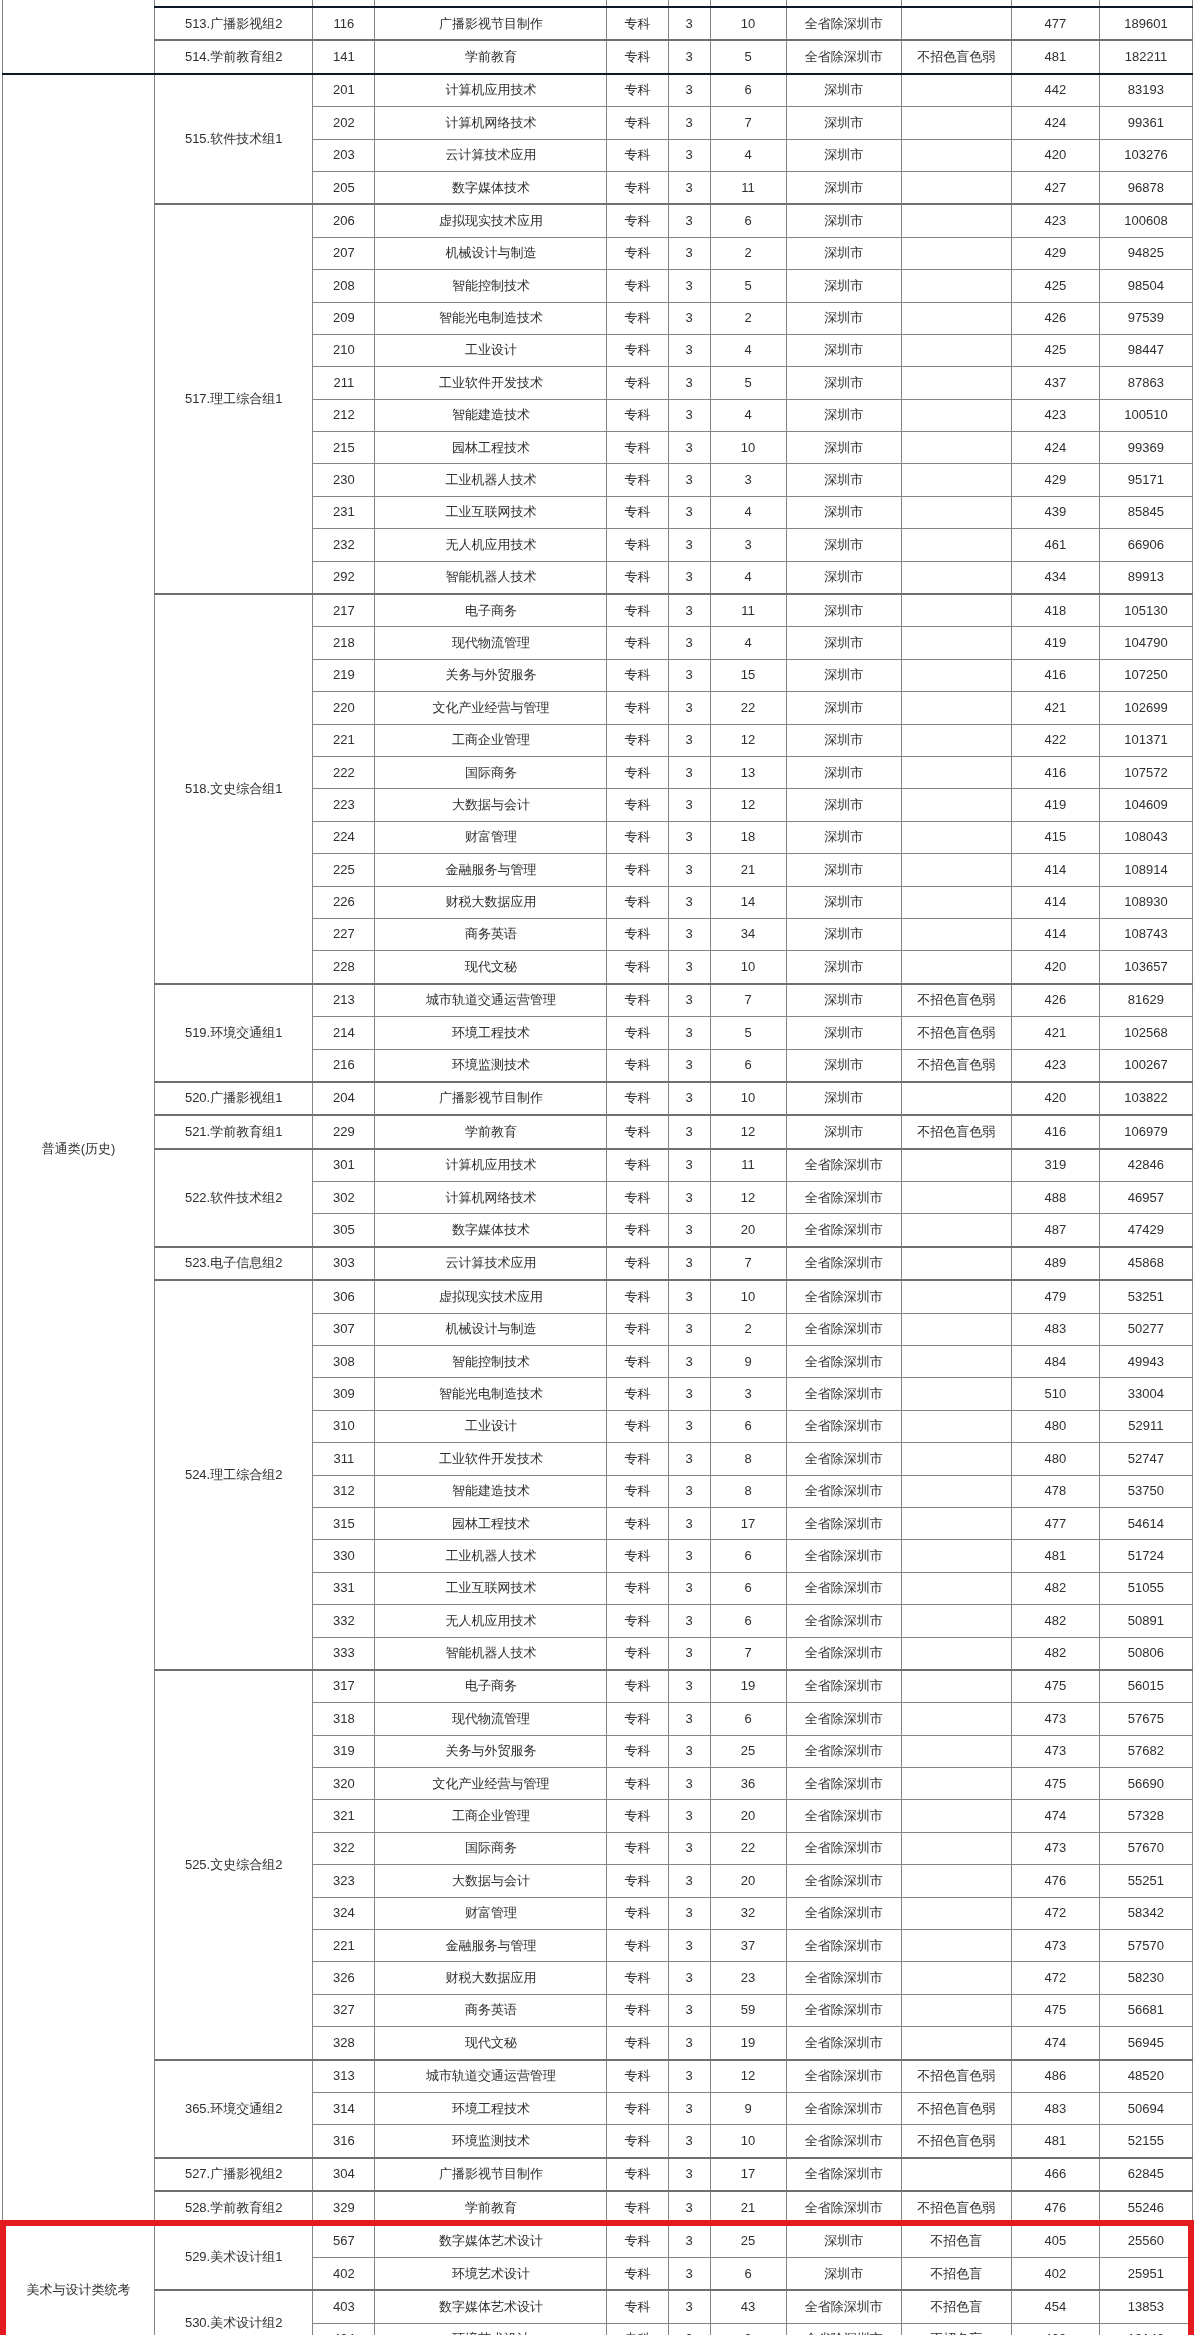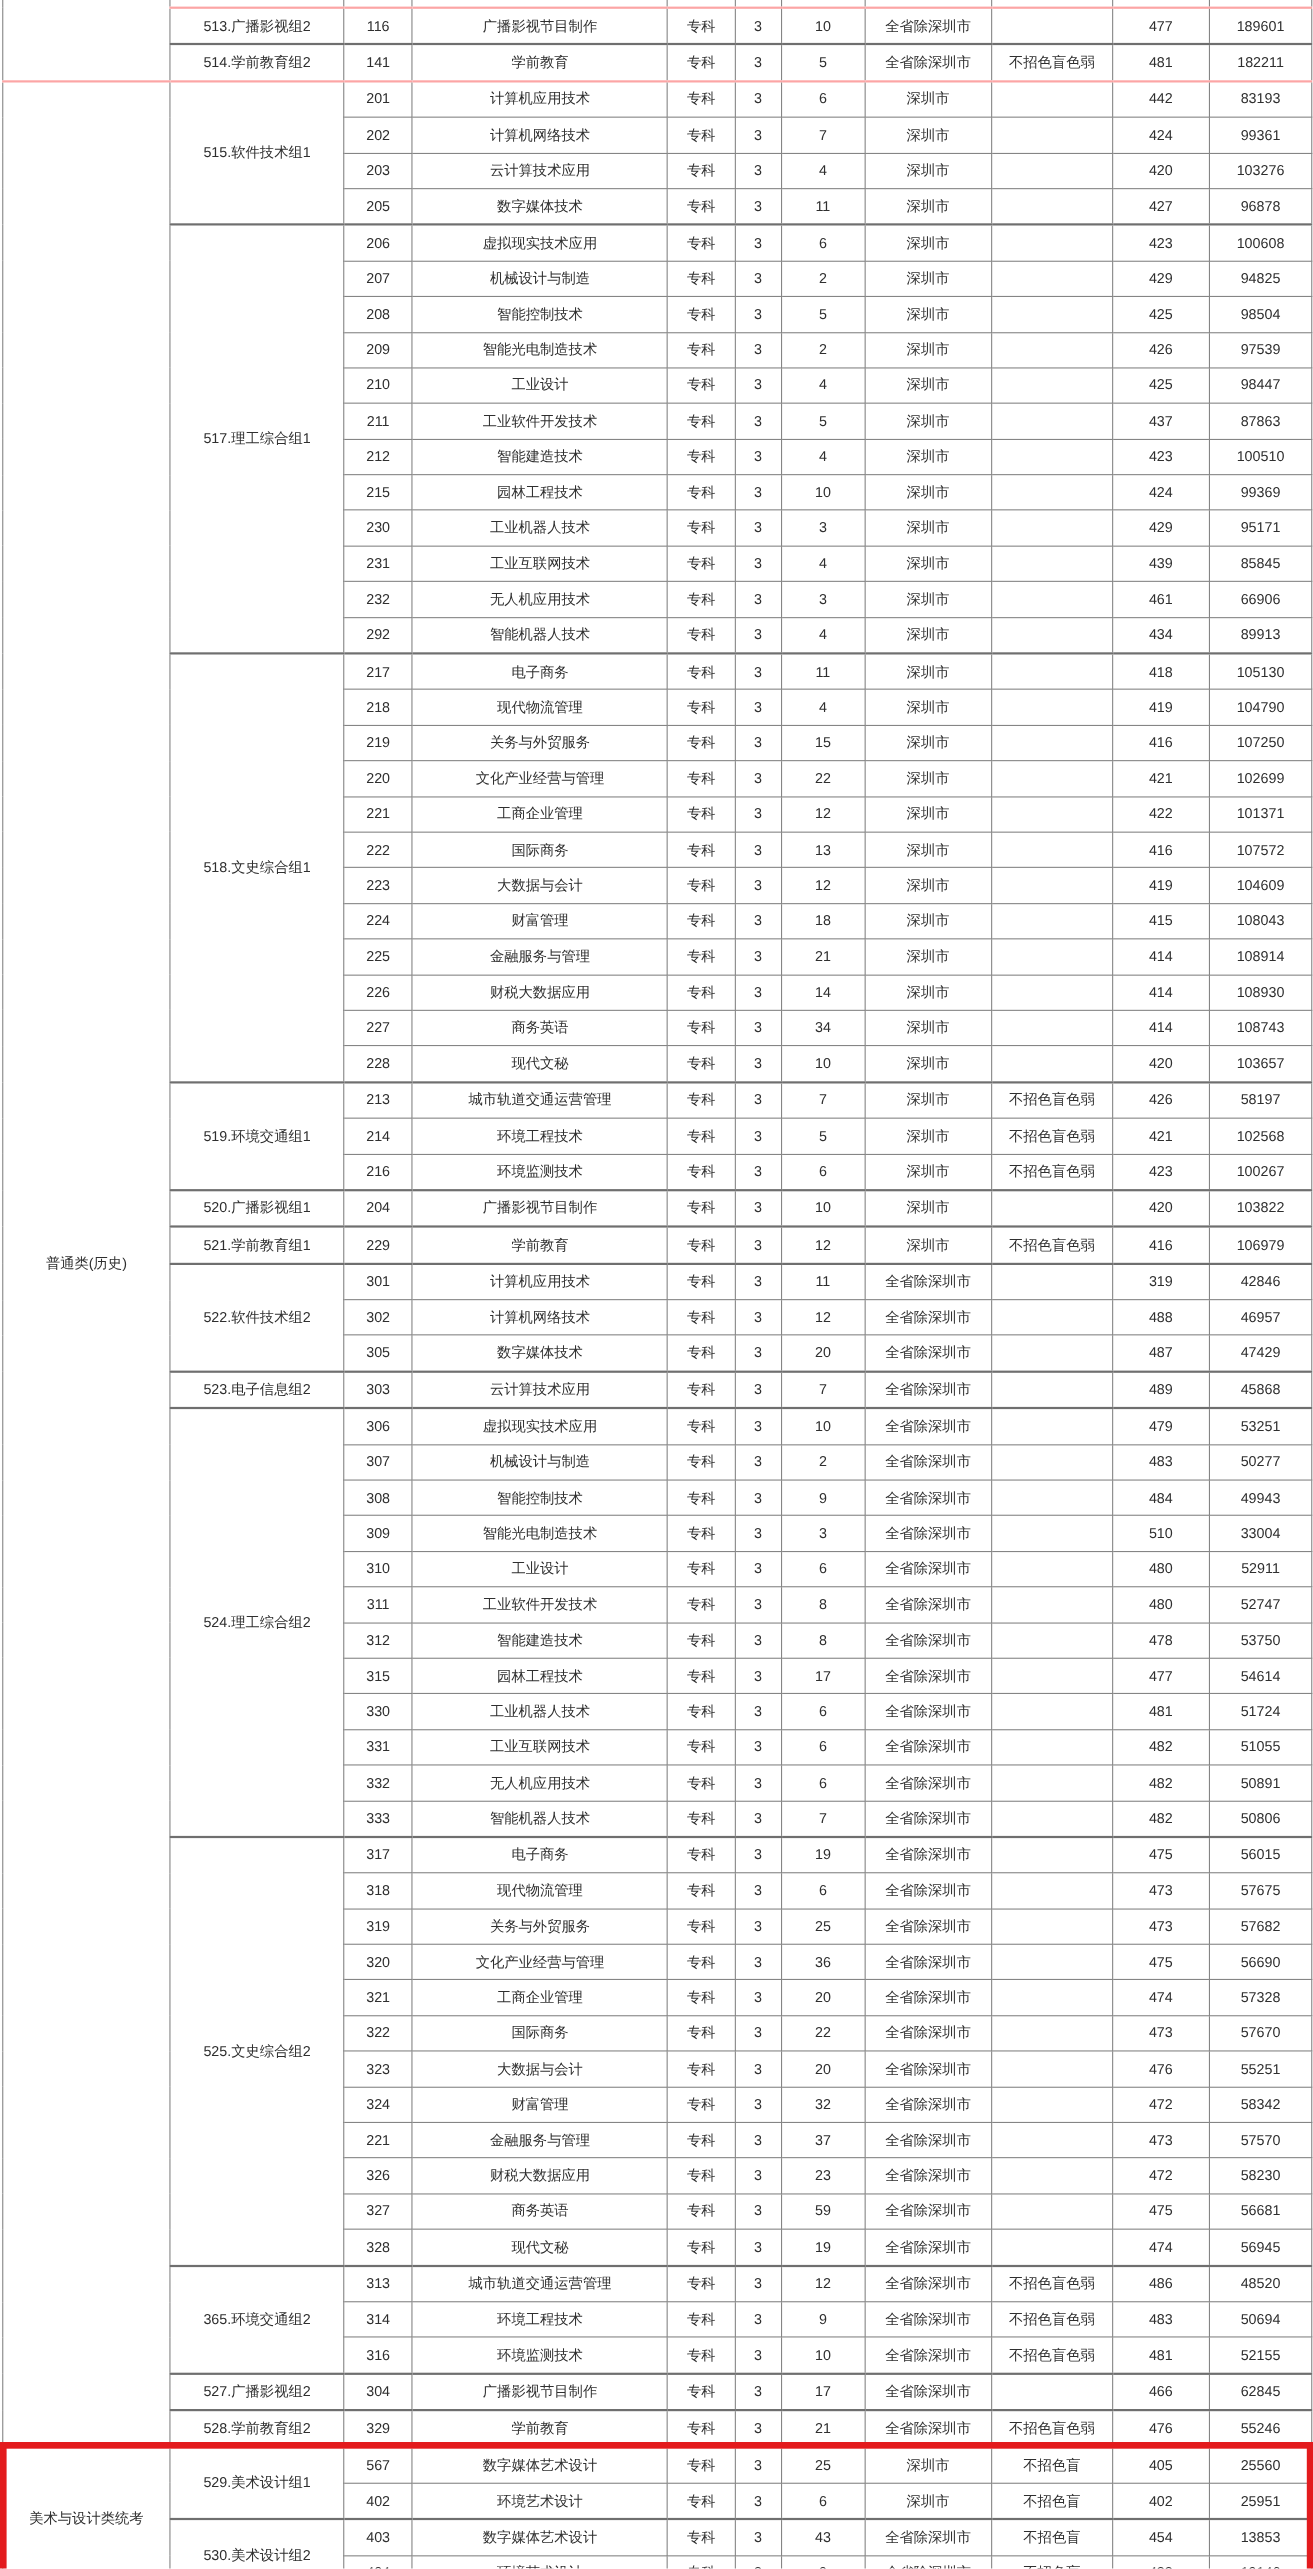--- a/index.html
+++ b/index.html
@@ -21,21 +21,21 @@
     font-size: 13px;
     height: 31.4px;
     padding: 0 2px;
     overflow: hidden;
     white-space: nowrap;
     line-height: 1.1;
   }
   tr.filler td { height: 6px; border-top: none; }
   tr.filler td.cat-f { border-bottom: none; }
   tr.group-start td { border-top: 2px solid #6f6f6f; }
-  tr.cat-start td { border-top: 2px solid #fca5a5; }
+  tr.cat-start td { border-top: 2px solid #0f172a; }
   td.no-top { border-top: none !important; }
   td.grp, td.cat { font-size: 13px; }
   #hl-box {
     position: absolute;
     left: 0;
     width: 1194px;
     box-sizing: border-box;
     border: 6px solid #e31b1e;
     pointer-events: none;
     z-index: 5;
@@ -412,21 +412,21 @@
       <tr class="group-start">
         <td class="grp" rowspan="3">519.环境交通组1</td>
         <td>213</td>
         <td>城市轨道交通运营管理</td>
         <td>专科</td>
         <td>3</td>
         <td>7</td>
         <td>深圳市</td>
         <td>不招色盲色弱</td>
         <td>426</td>
-        <td>58197</td>
+        <td>81629</td>
       </tr>
       <tr>
         <td>214</td>
         <td>环境工程技术</td>
         <td>专科</td>
         <td>3</td>
         <td>5</td>
         <td>深圳市</td>
         <td>不招色盲色弱</td>
         <td>421</td>

